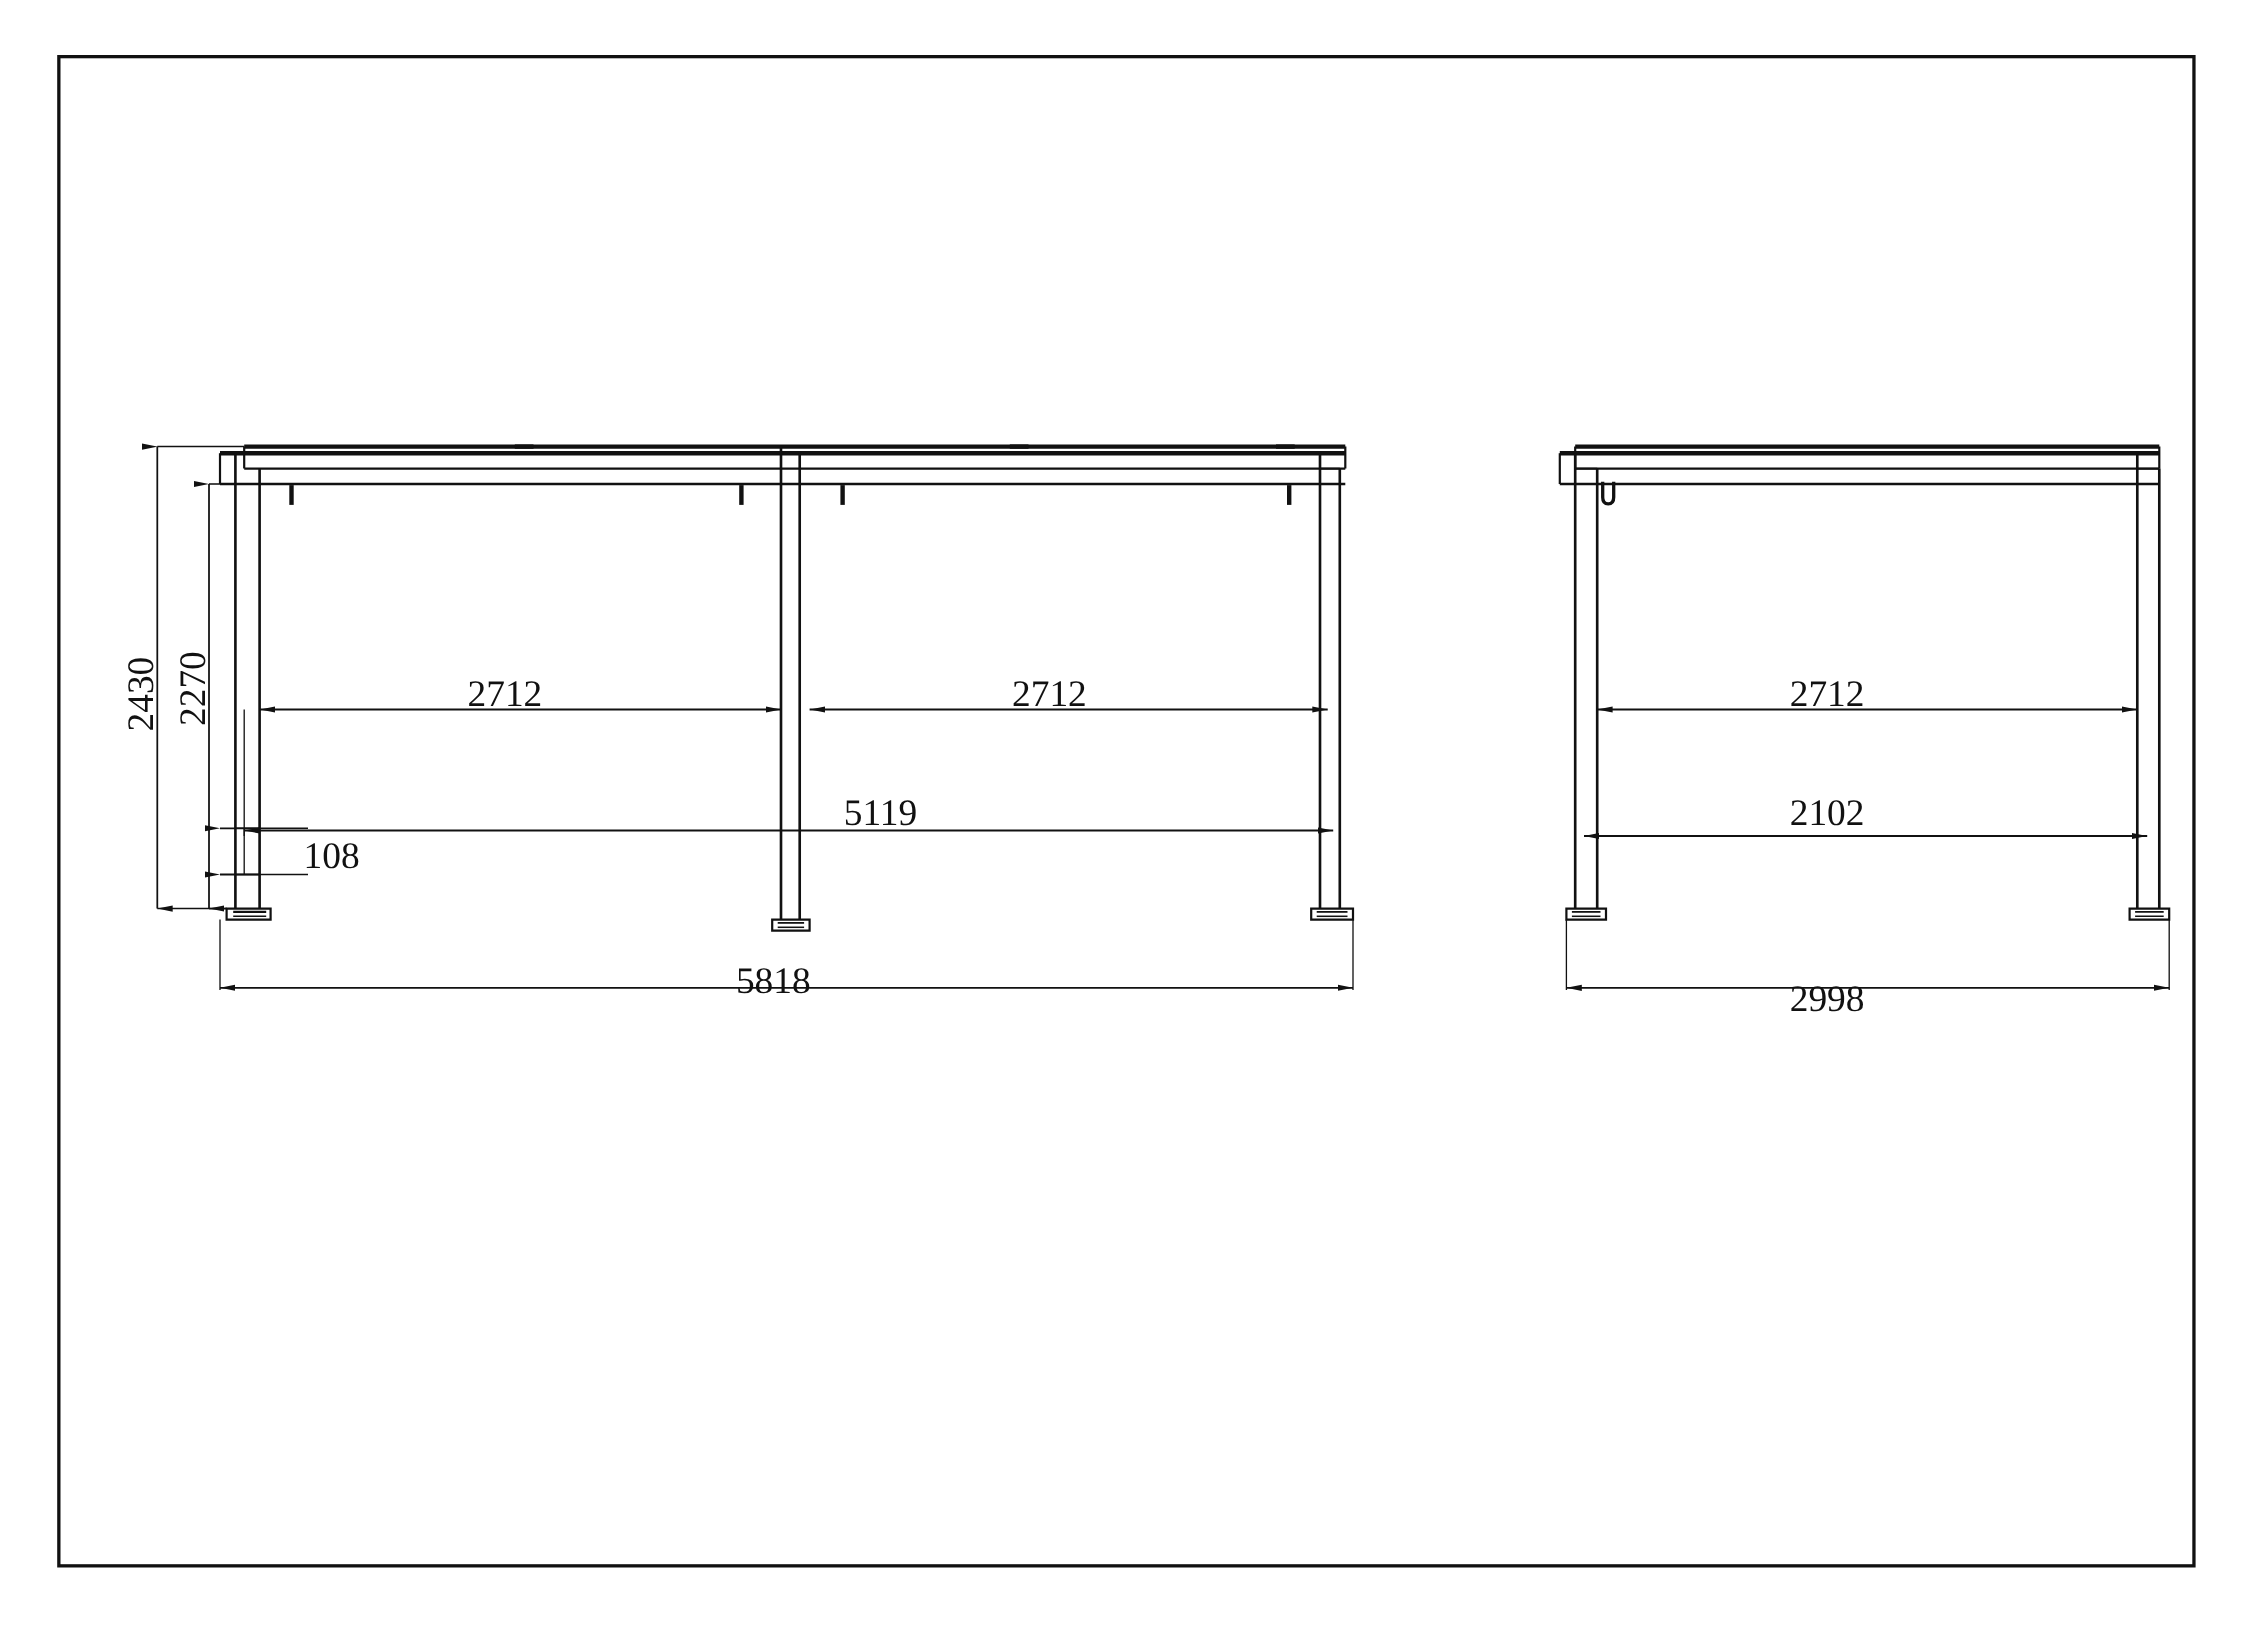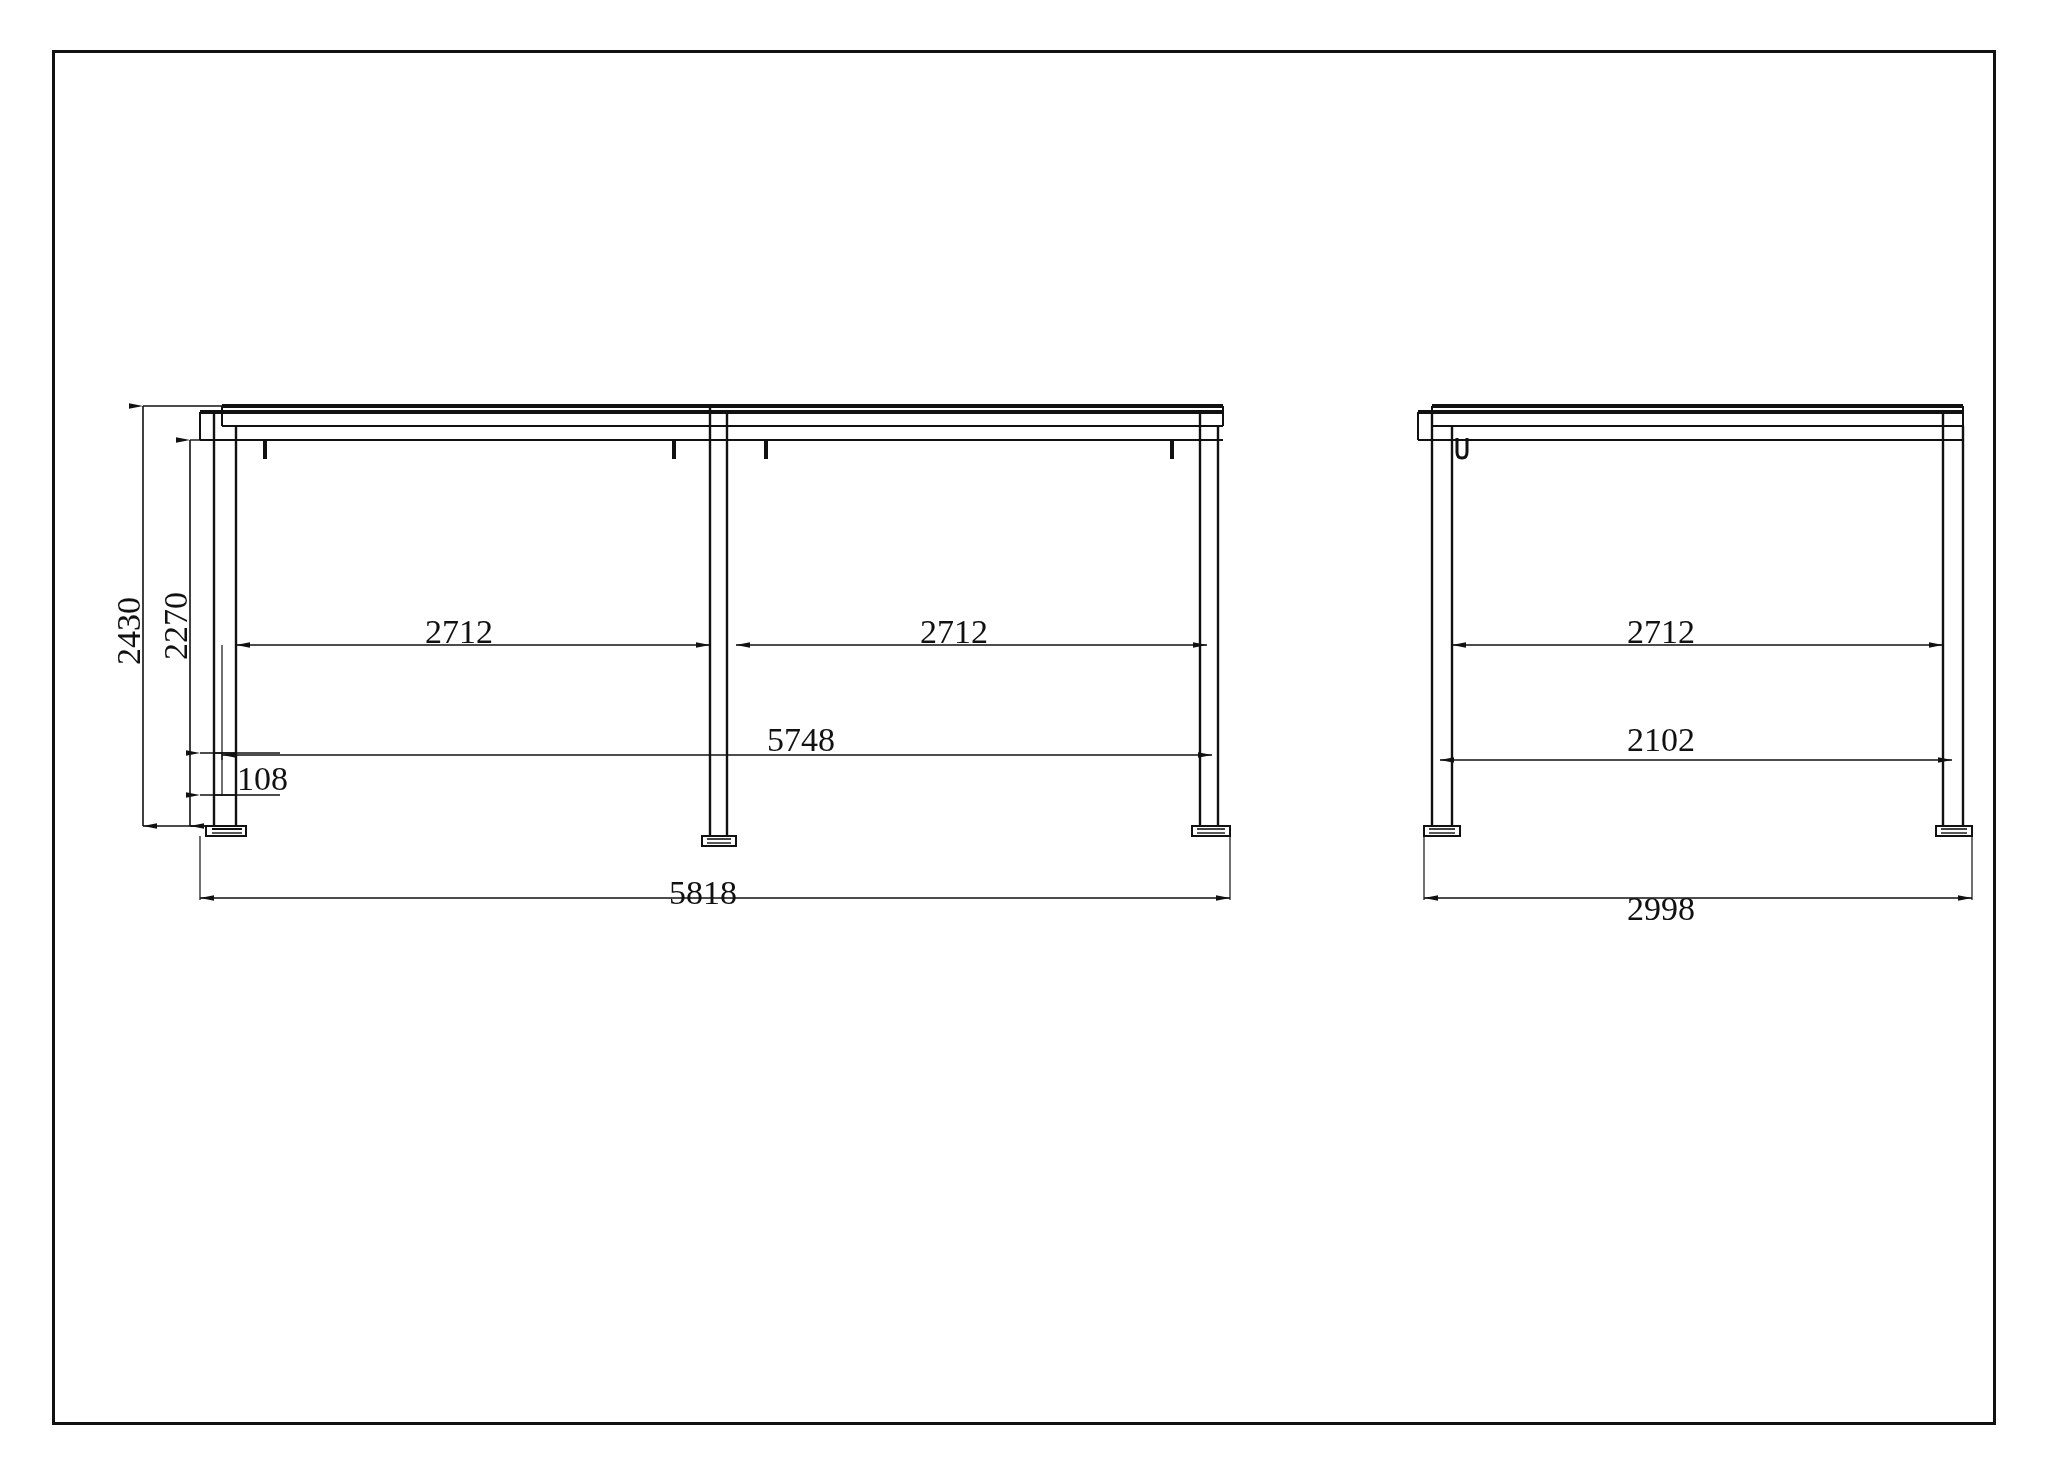--- a/index.html
+++ b/index.html
@@ -205,23 +205,23 @@
   </svg>
 
   <div class="dim-text vert" style="left:112px; top:665px;">2430</div>
 
   <div class="dim-text vert" style="left:159px; top:660px;">2270</div>
 
   <div class="dim-text" style="left:425px; top:615px;">2712</div>
 
   <div class="dim-text" style="left:920px; top:615px;">2712</div>
 
-  <div class="dim-text" style="left:767px; top:723px;">5748</div>
-
-  <div class="dim-text" style="left:237px; top:762px;">108</div>
+  <div class="dim-text" style="left:767px; top:723px;">5119</div>
+
+  <div class="dim-text" style="left:237px; top:762px;padding-left:39px;">108</div>
 
   <div class="dim-text" style="left:669px; top:860px;margin-top:16px;">5818</div>
 
   <div class="dim-text" style="left:1627px; top:615px;">2712</div>
 
   <div class="dim-text" style="left:1627px; top:723px;">2102</div>
 
   <div class="dim-text" style="left:1627px; top:892px;">2998</div>
 
 </div>

